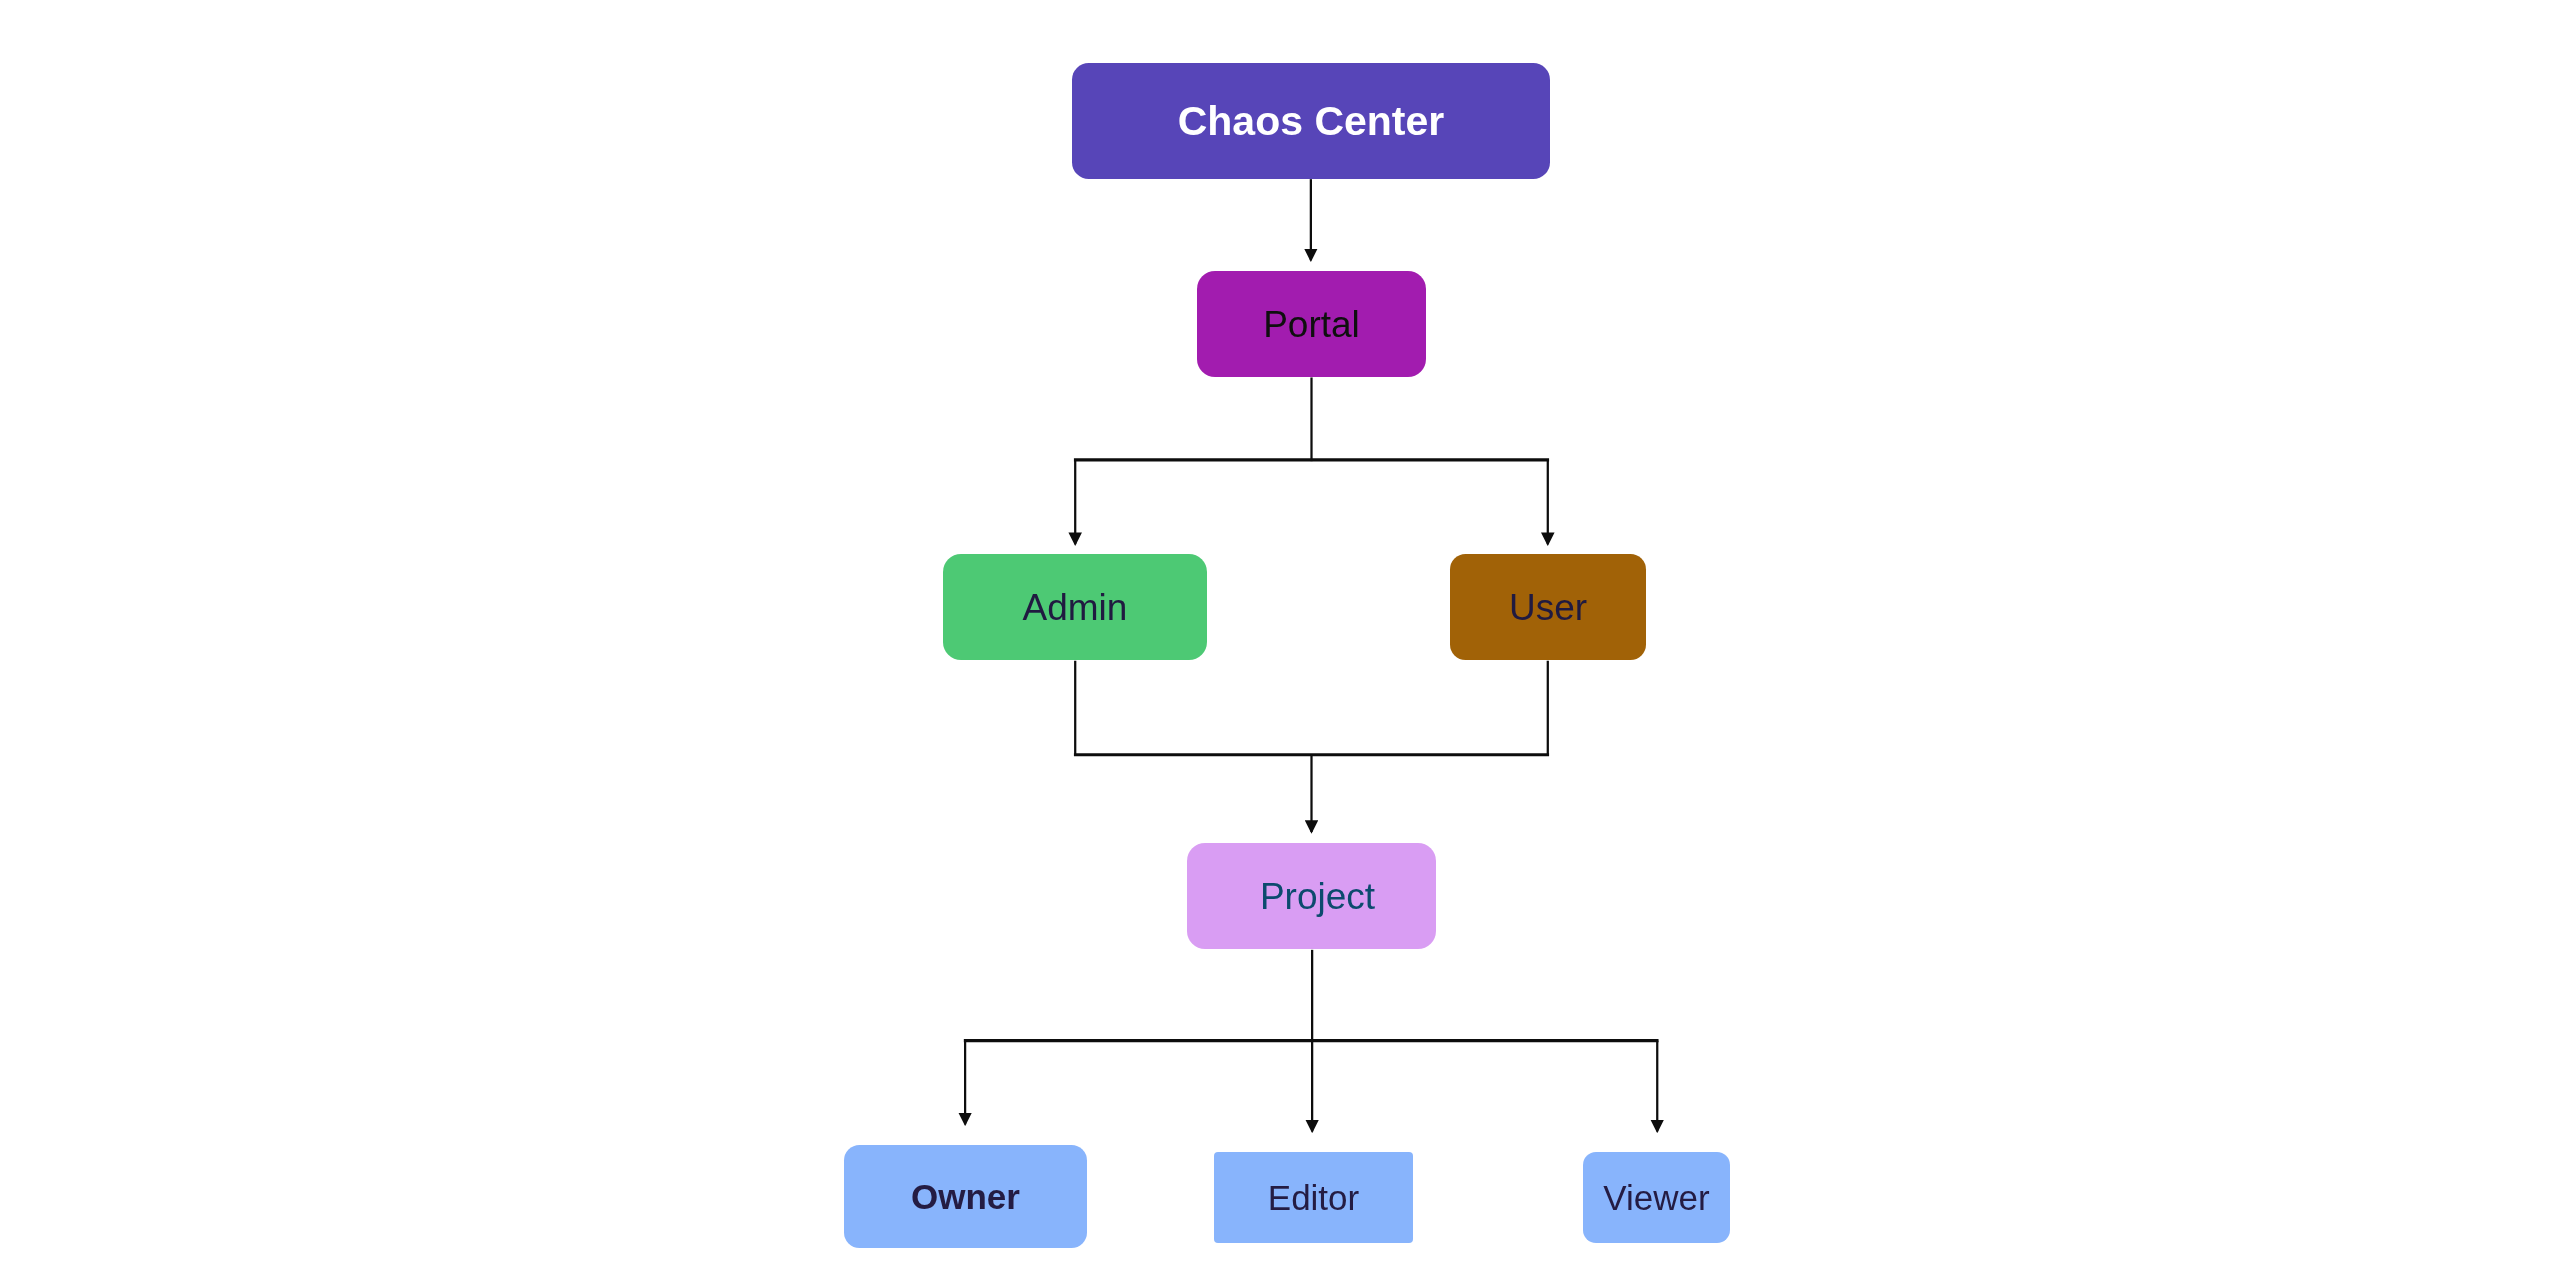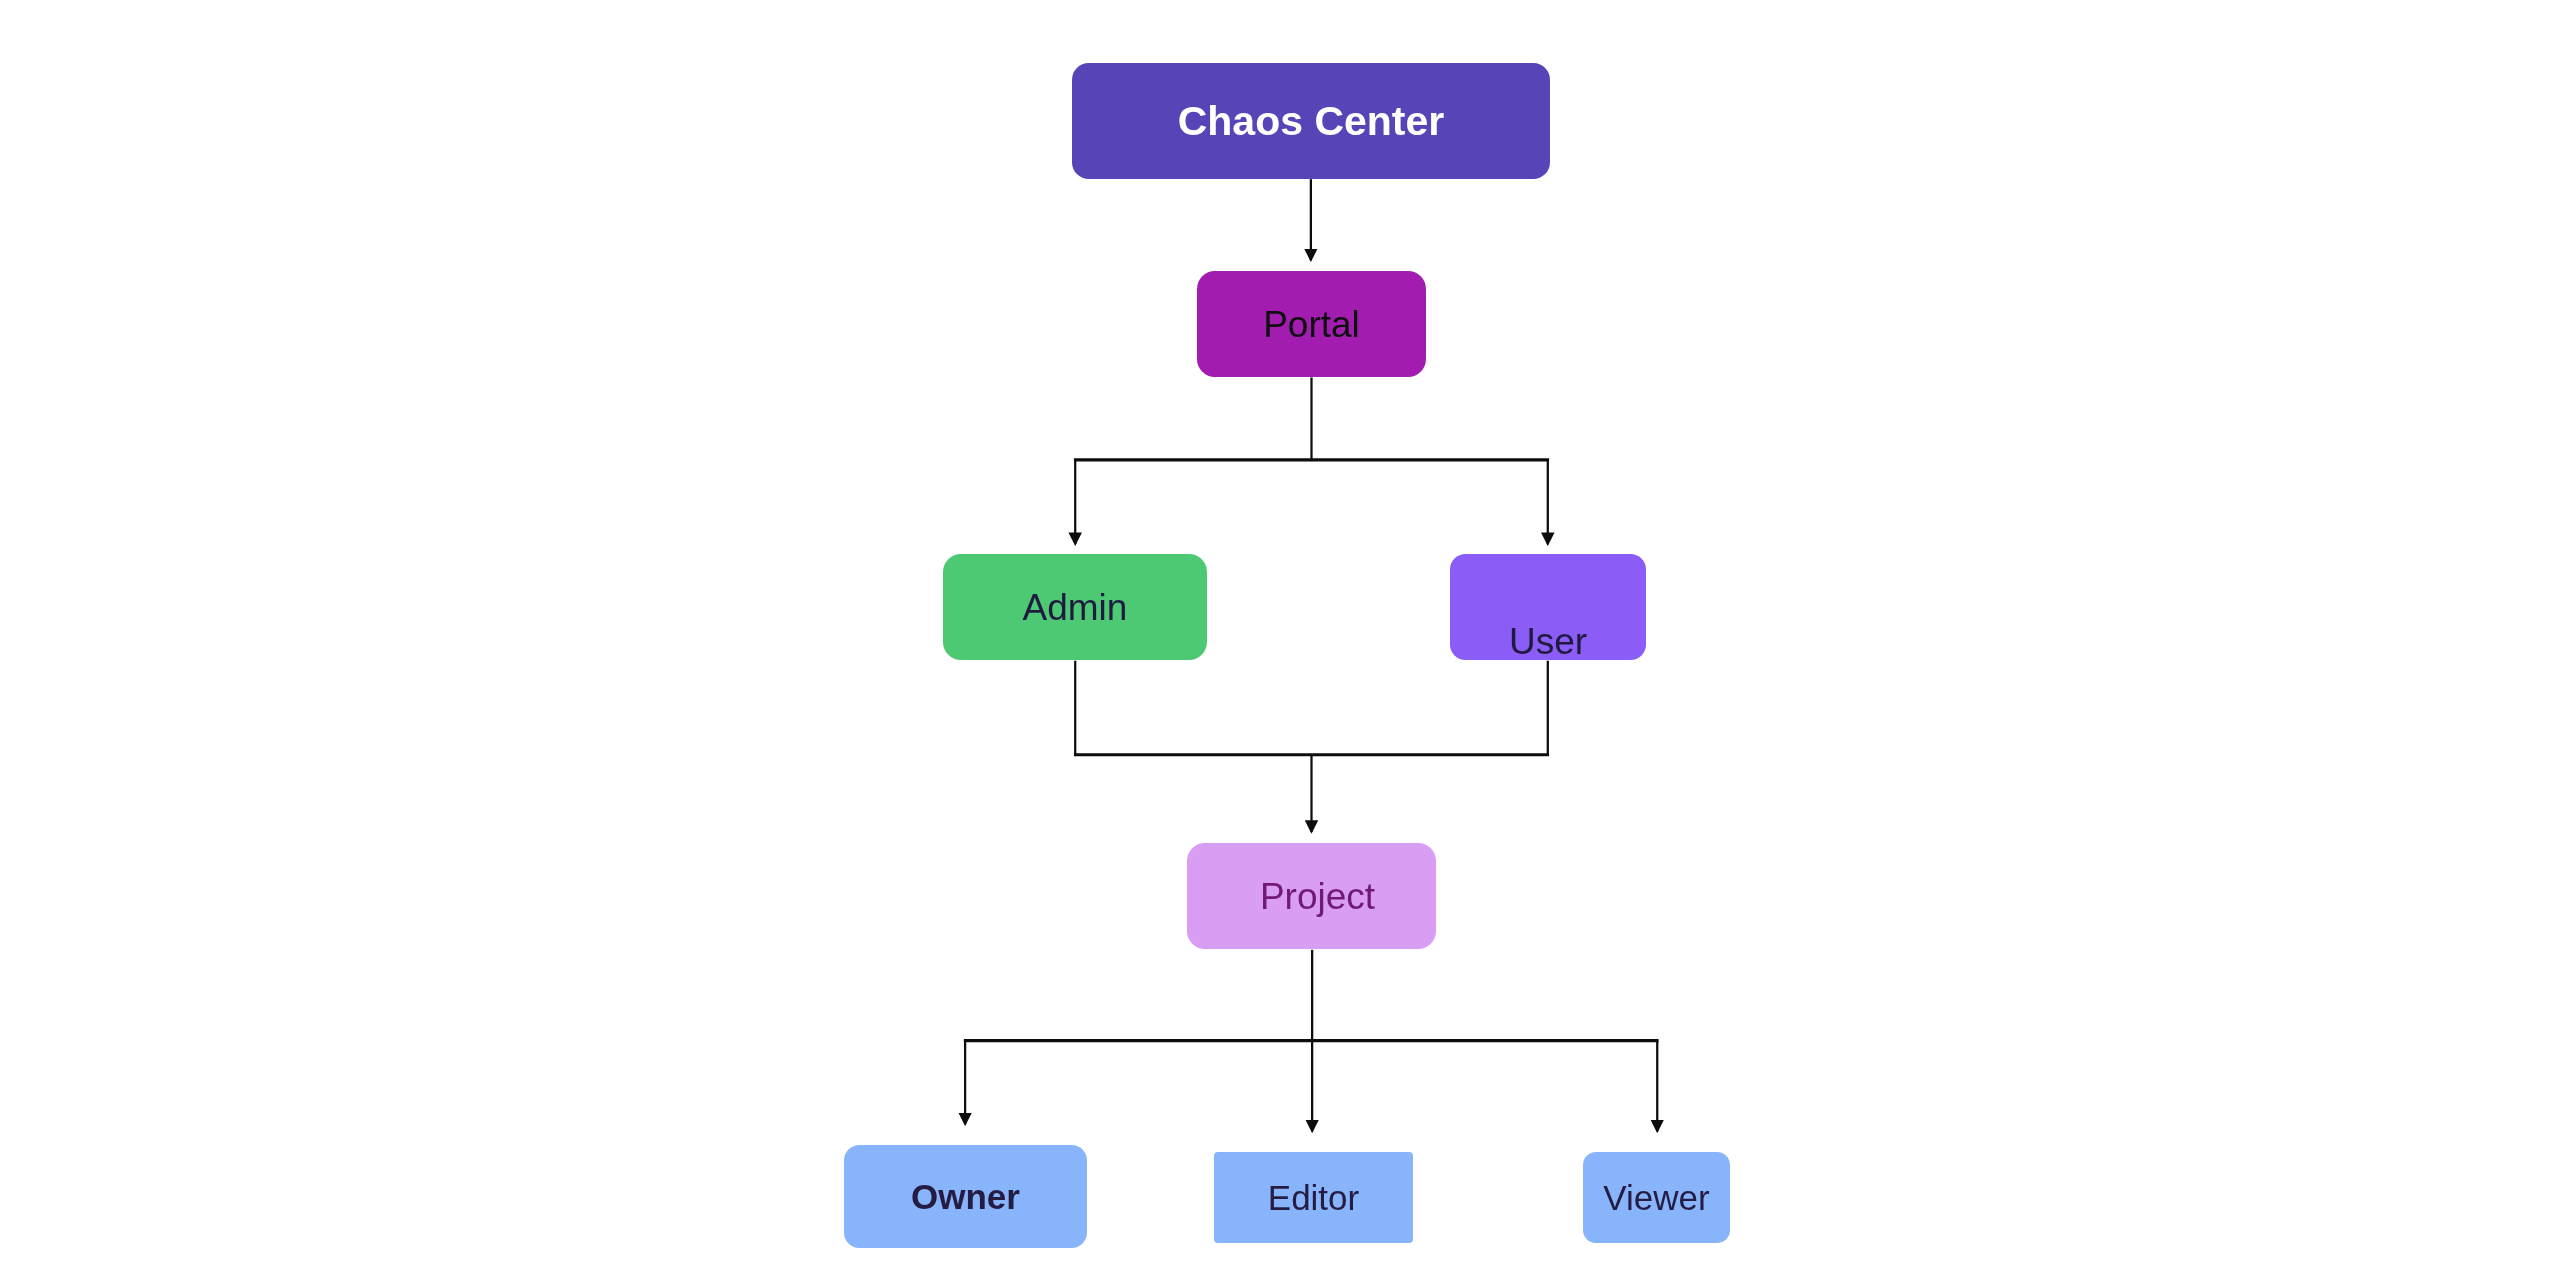--- a/index.html
+++ b/index.html
@@ -88,26 +88,26 @@
   </div>
 
   <div class="node n-portal" style="background-color: #a21caf;">
     <span style="color: rgb(15, 15, 15);">Portal</span>
   </div>
 
   <div class="node n-admin" style="background-color: rgb(77, 201, 116);">
     <span style="color: rgb(32, 26, 64);">Admin</span>
   </div>
 
-  <div class="node n-user" style="background-color: #8b5cf6; align-items: flex-end;">
+  <div class="node n-user" style="background-color: #a16207;">
     <span style="color: rgb(32, 26, 64);">User</span>
   </div>
 
   <div class="node n-project" style="background-color: rgb(217, 157, 243);">
-    <span style="color: #701a75; margin-left: 12px;">Project</span>
+    <span style="color: #0c4a6e; margin-left: 12px;">Project</span>
   </div>
 
   <div class="node n-owner" style="background-color: rgb(136, 180, 252);">
     <span style="color: rgb(36, 28, 67); font-weight: bold;">Owner</span>
   </div>
 
   <div class="node n-editor" style="background-color: rgb(136, 180, 252);">
     <span style="color: rgb(36, 28, 67);">Editor</span>
   </div>
 

